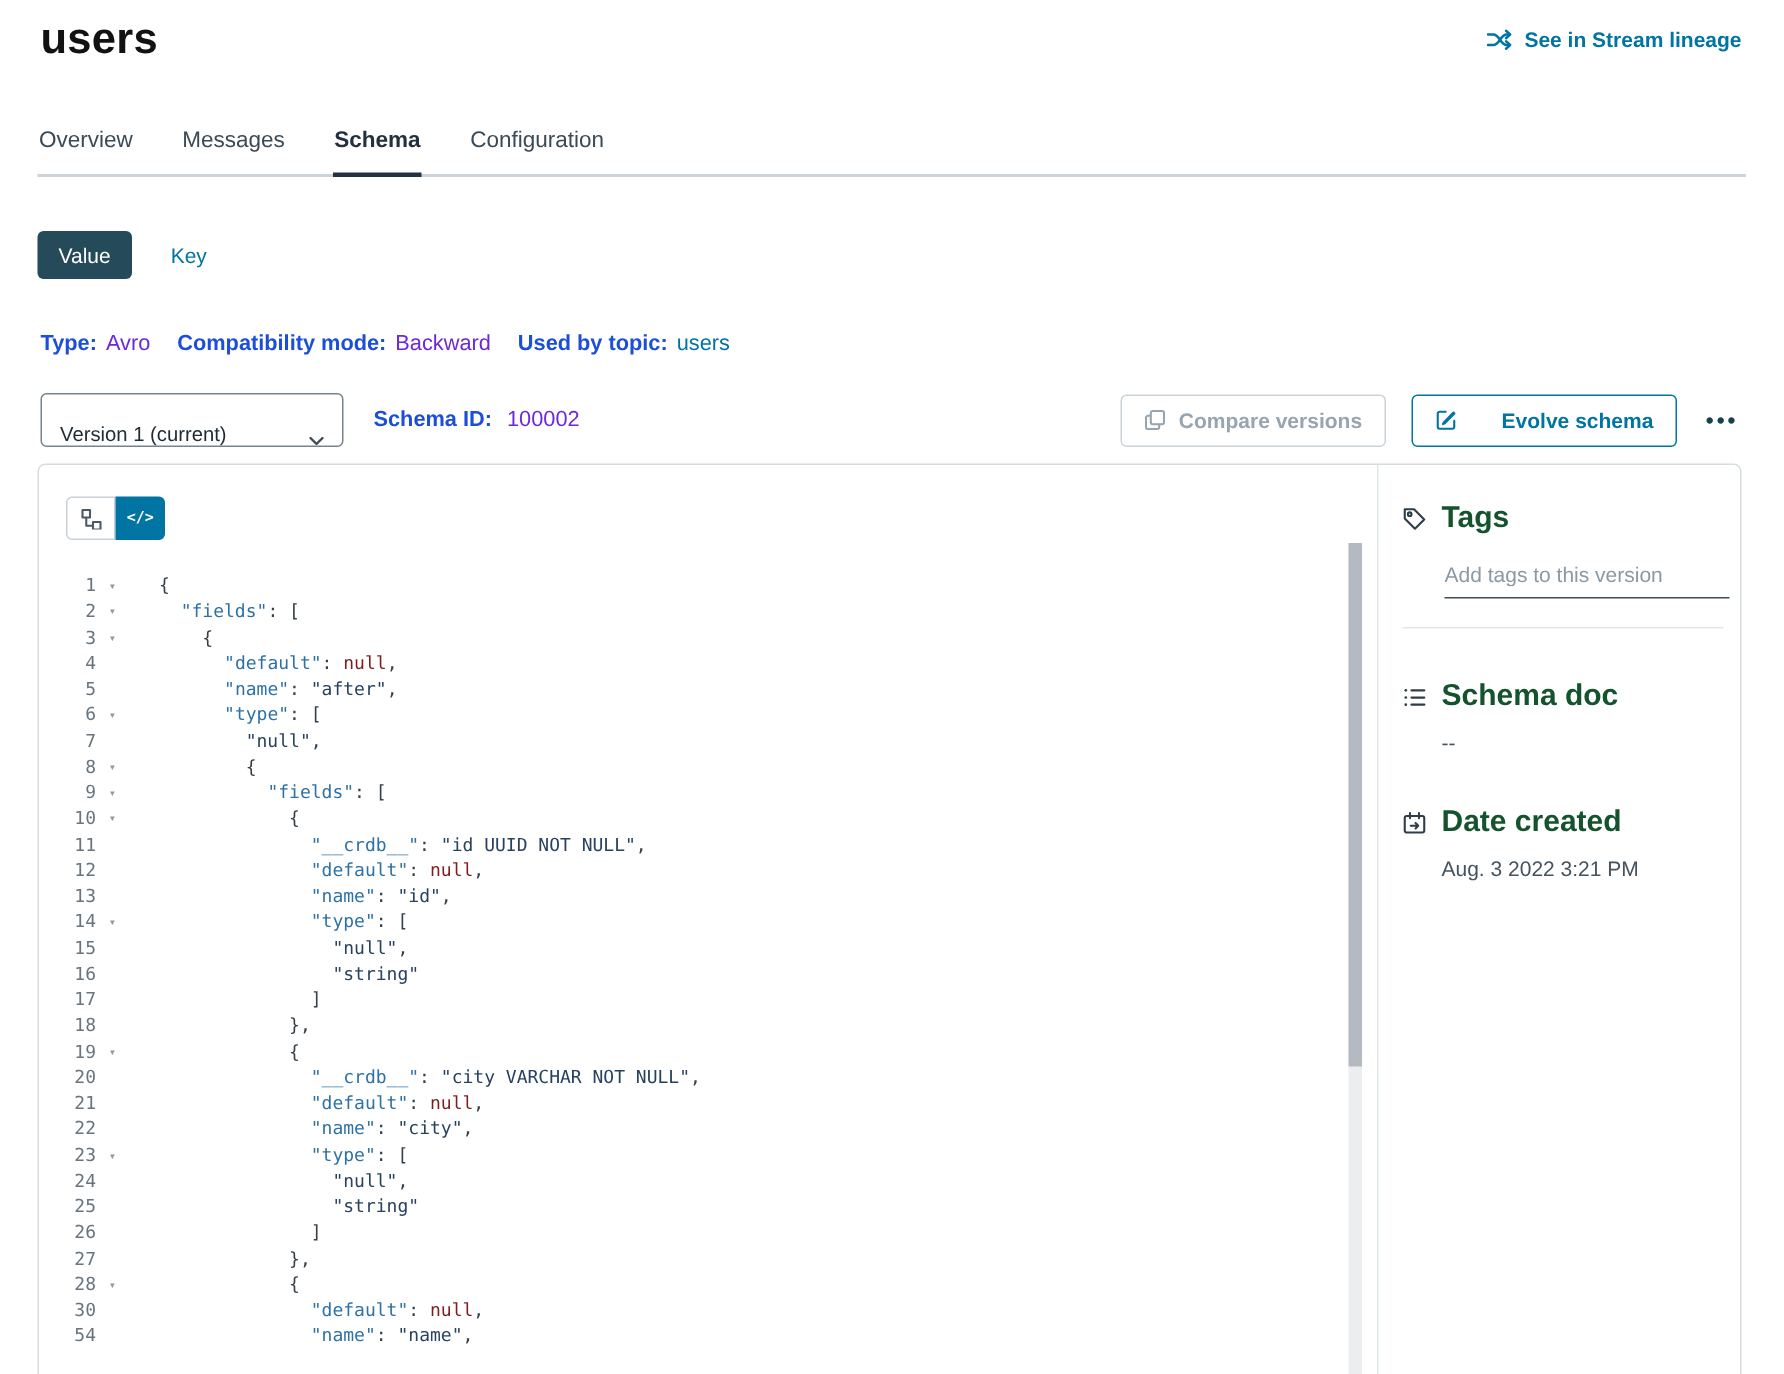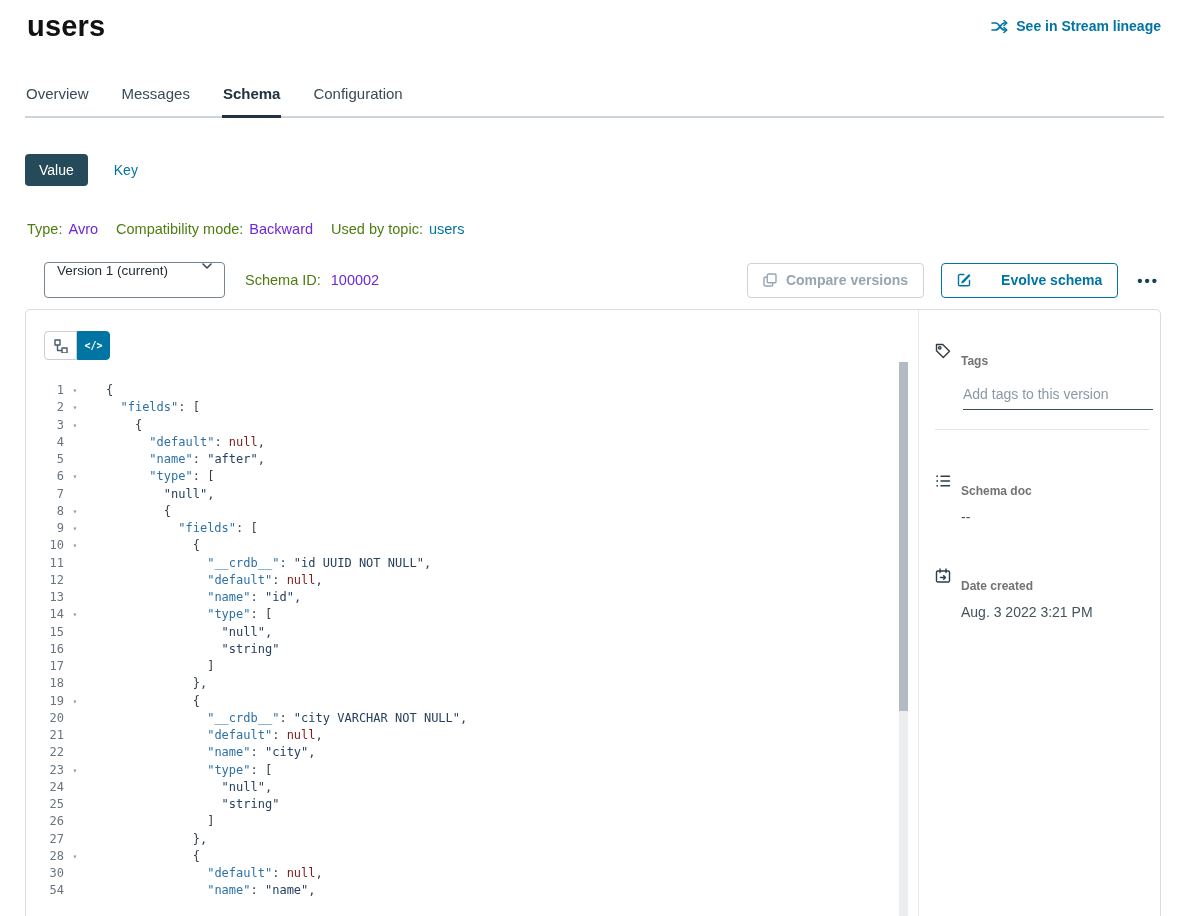--- a/index.html
+++ b/index.html
@@ -17,27 +17,27 @@
   .tab.active { color: #22313d; font-weight: 600; }
   .tab.active::after { content: ""; position: absolute; left: 0; right: 0; bottom: -2px; height: 3px; background: #223240; }
 
   
   .toggle-row { margin: 36px 0 0 25px; display: flex; align-items: center; gap: 12px; }
   .toggle-btn { font-family: inherit; font-size: 14px; border: none; background: transparent; border-radius: 4px; padding: 8px 14px; cursor: pointer; color: #0074A2; font-weight: 500; }
   .toggle-btn.active { background: #254B5A; color: #fff; }
 
   
   .meta-row { margin: 35px 0 0 27px; font-size: 14.5px; display: flex; align-items: center; }
-  .meta-label { font-weight: 400; color: #4d7c0f; margin-right: 6px; }
+  .meta-label { font-weight: 700; color: #1d4ed8; margin-right: 6px; }
   .meta-value { color: #6d28d9; margin-right: 18px; }
   .meta-link { color: #0074A2; cursor: pointer; text-decoration: none; }
 
   
   .version-bar { margin: 25px 28px 0 27px; display: flex; align-items: center; }
-  .version-select { width: 181px; height: 36px; border: 1px solid #75848e; border-radius: 4px; background: #fff; display: flex; align-items: flex-start; justify-content: space-between; padding: 0 12px; font-size: 13.5px; color: #1f2a33; cursor: pointer; margin-left: 17px; }
+  .version-select { width: 202px; height: 36px; border: 1px solid #75848e; border-radius: 4px; background: #fff; display: flex; align-items: flex-end; justify-content: space-between; padding: 0 12px; font-size: 13.5px; color: #1f2a33; cursor: pointer; }
   .schema-id { margin-left: 20px; font-size: 14.5px; }
   .vb-right { margin-left: auto; display: flex; align-items: center; gap: 17px; }
   .btn { height: 35px; display: flex; align-items: center; gap: 9px; padding: 0 15px; border-radius: 4px; background: #fff; font-family: inherit; font-size: 14px; font-weight: 600; cursor: pointer; }
   .btn.compare { border: 1px solid #cbd3d9; color: #97a5b0; }
   .btn.evolve { border: 1px solid #0074A2; color: #0074A2; gap: 30px; }
   .more-btn { border: none; background: transparent; color: #16414f; font-size: 15px; font-weight: 700; letter-spacing: 2px; cursor: pointer; line-height: 1; padding: 4px 2px; }
 
   
   .panel { position: relative; margin: 11px 0 0 25px; width: 1136px; height: 700px; border: 1px solid #d6dce1; border-radius: 5px; display: flex; background: #fff; }
   .editor { position: relative; flex: 1; min-width: 0; }
@@ -56,21 +56,21 @@
   .tok-str { color: #27415F; }
   .tok-null { color: #7f1d1d; }
   .tok-punct { color: #343f48; }
 
   .vscroll { position: absolute; top: 52px; bottom: 0; right: 10px; width: 9px; background: #ecedef; cursor: pointer; }
   .vscroll .thumb { position: absolute; top: 0; left: 0; width: 100%; height: 54%; background: #b3bac1; }
 
   
   .side { width: 242px; flex: none; border-left: 1px solid #e2e7ea; padding: 24px 0 0 16px; }
   .side-title-row { display: flex; align-items: center; gap: 10px; }
-  .side-title { font-size: 12px; font-weight: 700; color: #737373; margin-top: 20px; }
+  .side-title { font-size: 20px; font-weight: 700; color: #14532d; }
   .tags-input { display: block; margin: 18px 0 0 28px; width: 190px; border: none; border-bottom: 1px solid #3c4c56; font-family: inherit; font-size: 14px; padding: 0 0 7px; color: #2c3a45; background: transparent; outline: none; }
   .tags-input::placeholder { color: #8a99a4; }
   .side-divider { margin: 19px 11px 0 0; border-bottom: 1px solid #e2e6e9; }
   .side-section { margin-top: 34px; }
   .side-value { margin: 11px 0 0 26px; font-size: 14px; color: #44535d; }
 
   .icon { display: inline-flex; align-items: center; justify-content: center; }
 </style>
 </head>
 <body>

